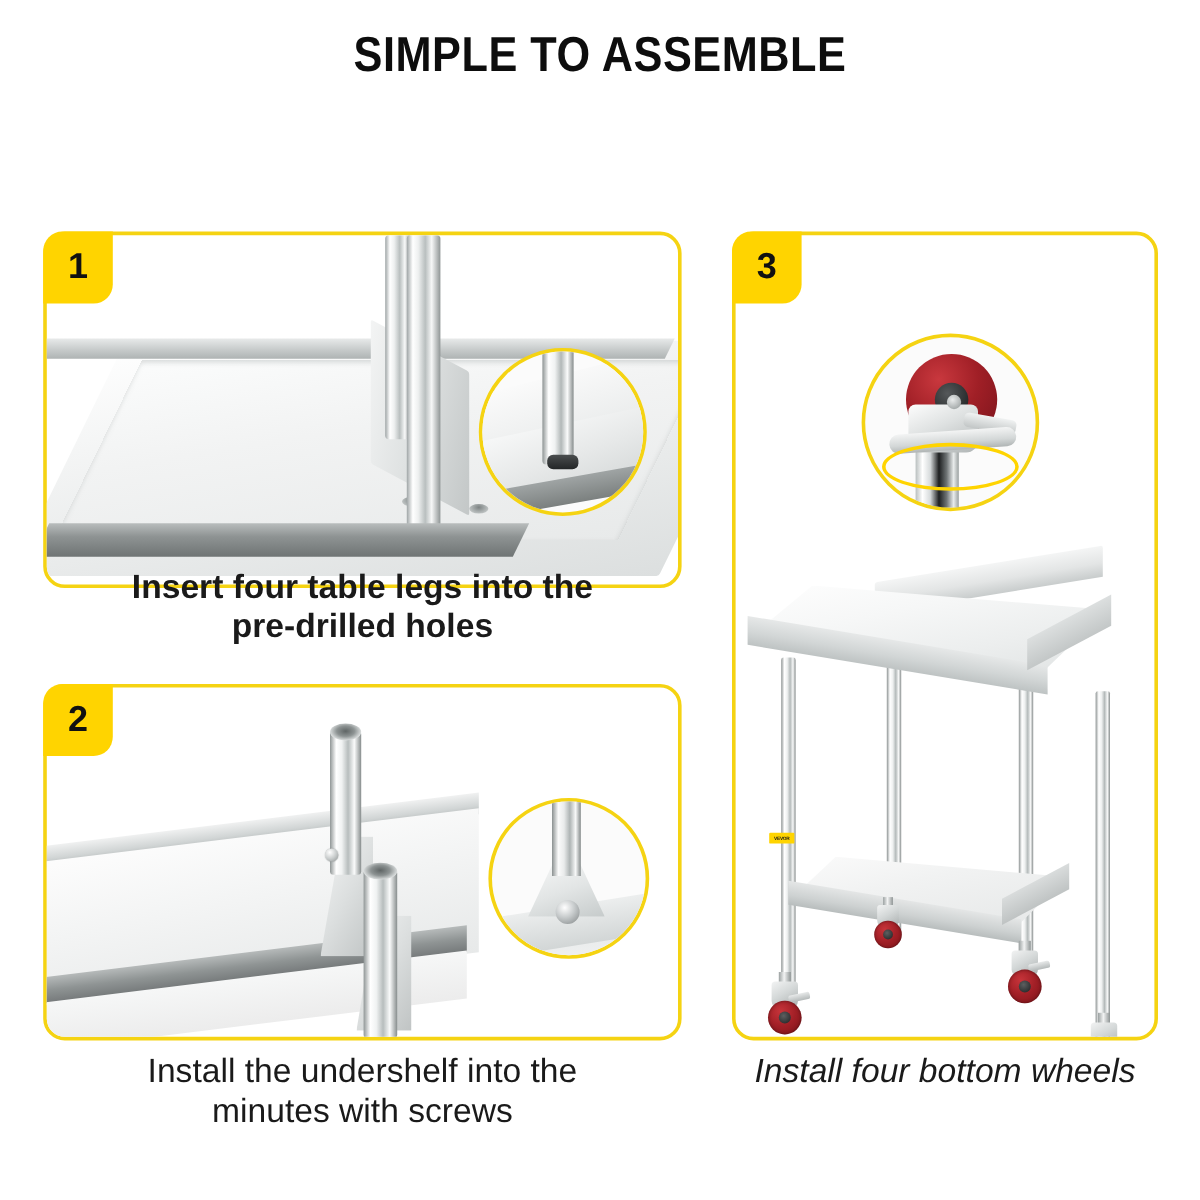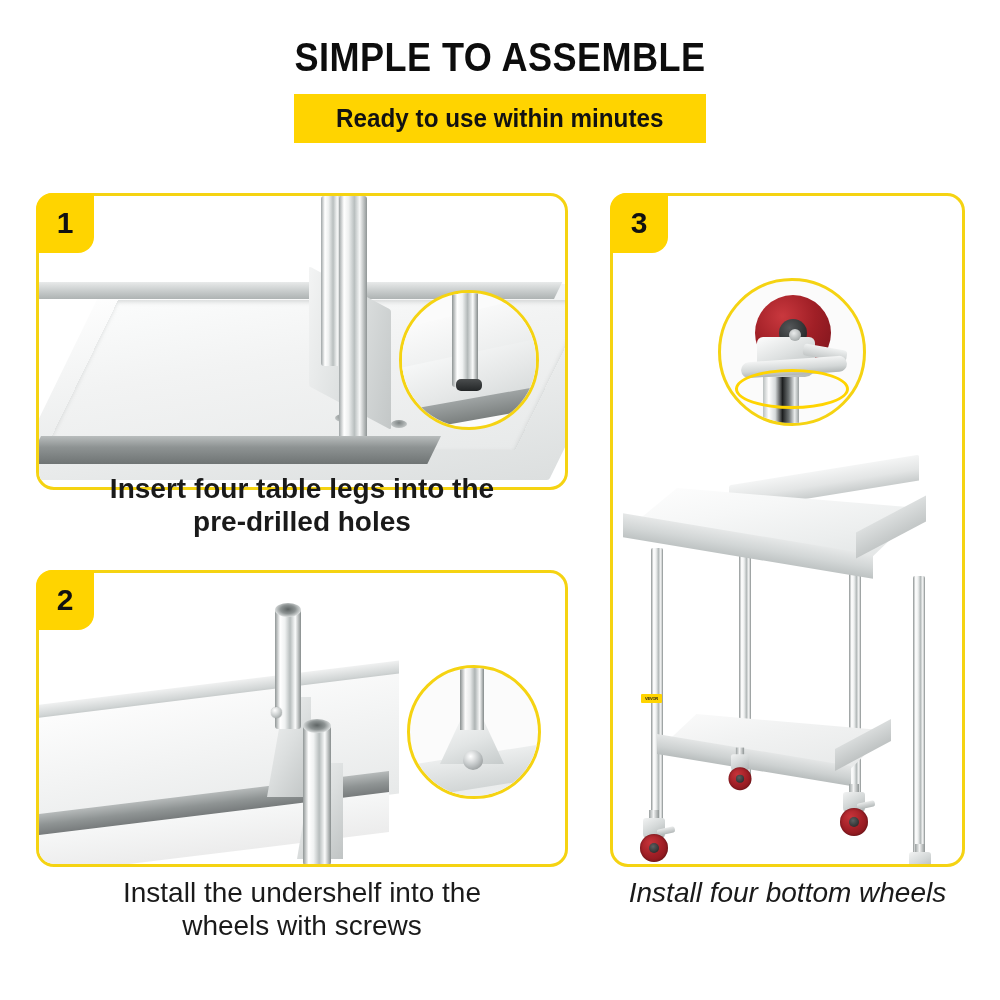--- a/index.html
+++ b/index.html
@@ -11,21 +11,21 @@
     height: 1000px;
     background: #ffffff;
     font-family: "Liberation Sans", sans-serif;
     overflow: hidden;
     position: relative;
   }
 
   
   .header {
     position: absolute;
-    left: 0; top: 16px;
+    left: 0; top: 4px;
     width: 920px;
     height: 140px;
   }
   .main-title {
     position: absolute;
     left: 0; top: 18px;
     width: 1000px;
     text-align: center;
     font-family: "Liberation Sans Narrow", "Liberation Sans", sans-serif;
     font-weight: bold;
@@ -473,23 +473,20 @@
     border-radius: 50%;
     background: radial-gradient(circle at 40% 35%,#e9ebeb 0%,#a9aeae 70%,#7e8383 100%);
     z-index: 4;
   }
 </style>
 </head>
 <body>
 
 <div class="header">
   <div class="main-title">SIMPLE TO ASSEMBLE</div>
-  <div class="subtitle-band">
-    <span class="subtitle-text">Ready to use within minutes</span>
-  </div>
 </div>
 
 <div class="panel" id="panel-1">
   <div class="photo">
     <div class="p1-top"></div>
     <div class="p1-rail"></div>
     <div class="p1-inner-pan"></div>
     <div class="p1-bracket"></div>
     <div class="p1-screw" style="left:300px; top:128px;"></div>
     <div class="p1-hole" style="left:296px; top:218px;"></div>
@@ -537,21 +534,21 @@
         <div class="i2-plate"></div>
         <div class="i2-cone"></div>
         <div class="i2-tube"></div>
         <div class="i2-screw"></div>
       </div>
     </div>
   </div>
   <div class="badge">2</div>
 </div>
 <div class="caption" id="caption-2">Install the undershelf into the
-wheels with screws</div>
+minutes with screws</div>
 
 <div class="panel" id="panel-3">
   <div class="photo">
     <div class="p3-stage">
 
       <div class="inset" id="inset-3">
         <div class="inset-art">
           <div class="i3-post"></div>
           <div class="i3-tyre"></div>
           <div class="i3-hub"></div>

